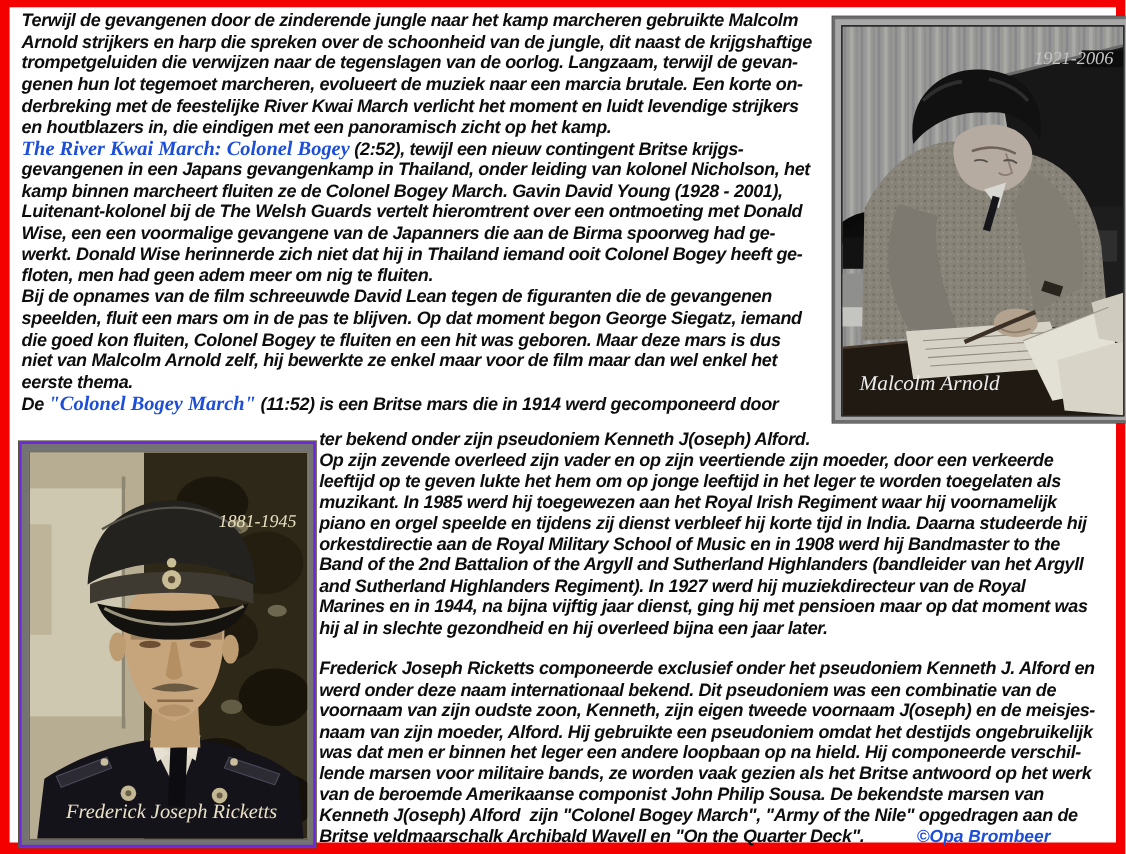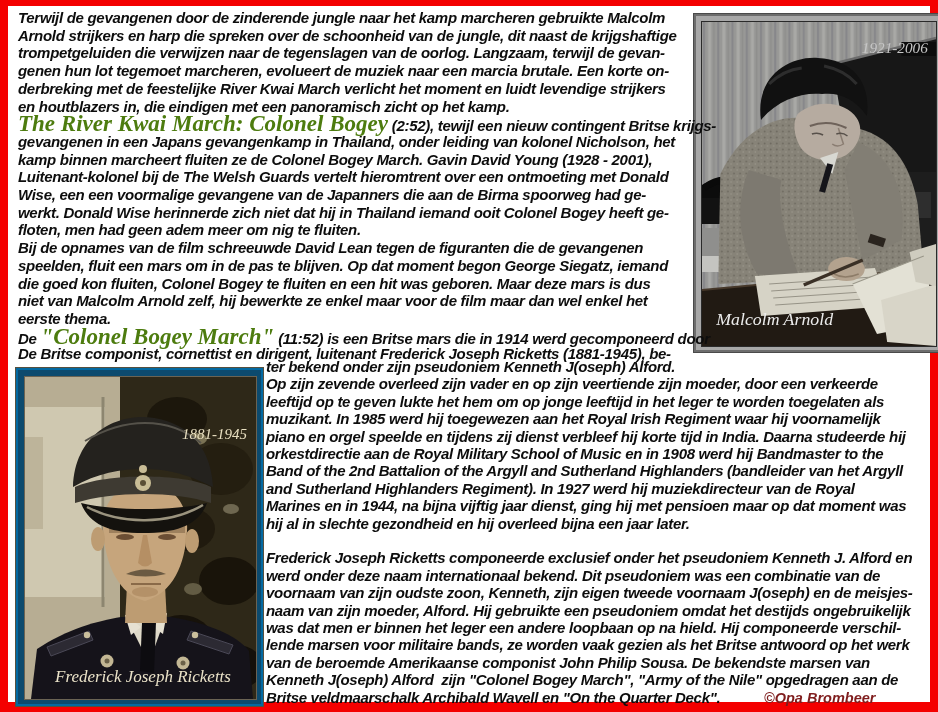--- a/index.html
+++ b/index.html
@@ -7,33 +7,33 @@
        font-family:"Liberation Sans",sans-serif;}
   .page{position:absolute;inset:0;background:#ffffff;box-sizing:border-box;
         border:solid #f40000;border-width:6px 8px 10px 8px;}
   
   .txt{font-weight:bold;font-style:italic;color:#0d0d0d;font-size:15px;
        letter-spacing:-0.3px;}
   .lines{white-space:pre;}
   .block-a{position:absolute;left:10px;top:3px;width:680px;line-height:17.7px;}
   .block-b{position:absolute;left:258px;top:352px;width:676px;line-height:17.4px;}
   .mixed{height:17.7px;line-height:17.7px;white-space:pre;}
-  .red-title{font-family:"Liberation Serif",serif;color:#4d7c0f;font-size:23px;
+  .red-title{font-family:"Liberation Serif",serif;color:#1d4ed8;font-size:17px;
              font-weight:bold;font-style:italic;letter-spacing:0;}
   .spacer{height:17.4px;}
-  .credit{position:absolute;left:756px;top:684px;color:#7f1d1d;font-size:14.5px;
+  .credit{position:absolute;left:756px;top:684px;color:#1d4ed8;font-size:14.5px;
           font-weight:bold;font-style:italic;letter-spacing:0;}
   
   .photo{position:absolute;box-sizing:border-box;}
   .photo svg{display:block;width:100%;height:100%;}
   .photo-arnold{left:686px;top:8px;width:248px;height:338px;background:#a8a8a8;
         border:2px solid #6d6d6d;padding:5px;box-shadow:0 0 0 1px #4a4a4a;}
   .photo-arnold svg{border:1px solid #2a2a2a;background:#222;}
-  .photo-ricketts{left:8px;top:362px;width:247px;height:338px;background:#0c4a6e;
-        border:2px solid #0369a1;padding:6px;box-shadow:0 0 0 1px #55503f;}
+  .photo-ricketts{left:8px;top:362px;width:247px;height:338px;background:#737373;
+        border:2px solid #6d28d9;padding:6px;box-shadow:0 0 0 1px #55503f;}
   .photo-ricketts svg{border:1px solid #6a6353;background:#b7ad93;}
   .svg-caption{font-family:"Liberation Serif",serif;font-style:italic;}
 </style>
 </head>
 <body>
 
 <div class="page">
 
   <div class="photo photo-arnold">
     <svg viewBox="0 0 230 324" preserveAspectRatio="none">
@@ -183,21 +183,20 @@
 Luitenant-kolonel bij de The Welsh Guards vertelt hieromtrent over een ontmoeting met Donald
 Wise, een een voormalige gevangene van de Japanners die aan de Birma spoorweg had ge-
 werkt. Donald Wise herinnerde zich niet dat hij in Thailand iemand ooit Colonel Bogey heeft ge-
 floten, men had geen adem meer om nig te fluiten.</div>
     <div class="lines">Bij de opnames van de film schreeuwde David Lean tegen de figuranten die de gevangenen
 speelden, fluit een mars om in de pas te blijven. Op dat moment begon George Siegatz, iemand
 die goed kon fluiten, Colonel Bogey te fluiten en een hit was geboren. Maar deze mars is dus
 niet van Malcolm Arnold zelf, hij bewerkte ze enkel maar voor de film maar dan wel enkel het
 eerste thema.</div>
     <div class="mixed"><span>De </span><span class="red-title">"Colonel Bogey March"</span><span> (11:52) is een Britse mars die in 1914 werd gecomponeerd door</span></div>
-    <div class="lines">De Britse componist, cornettist en dirigent, luitenant Frederick Joseph Ricketts (1881-1945), be-</div>
   </div>
 
   <div class="block-b txt">
     <div class="lines">ter bekend onder zijn pseudoniem Kenneth J(oseph) Alford.
 Op zijn zevende overleed zijn vader en op zijn veertiende zijn moeder, door een verkeerde
 leeftijd op te geven lukte het hem om op jonge leeftijd in het leger te worden toegelaten als
 muzikant. In 1985 werd hij toegewezen aan het Royal Irish Regiment waar hij voornamelijk
 piano en orgel speelde en tijdens zij dienst verbleef hij korte tijd in India. Daarna studeerde hij
 orkestdirectie aan de Royal Military School of Music en in 1908 werd hij Bandmaster to the
 Band of the 2nd Battalion of the Argyll and Sutherland Highlanders (bandleider van het Argyll

